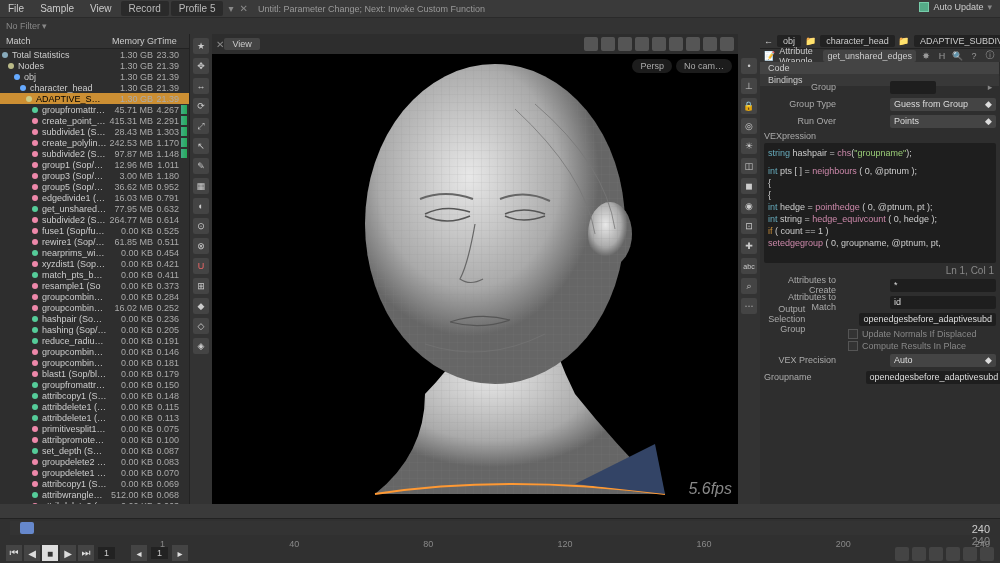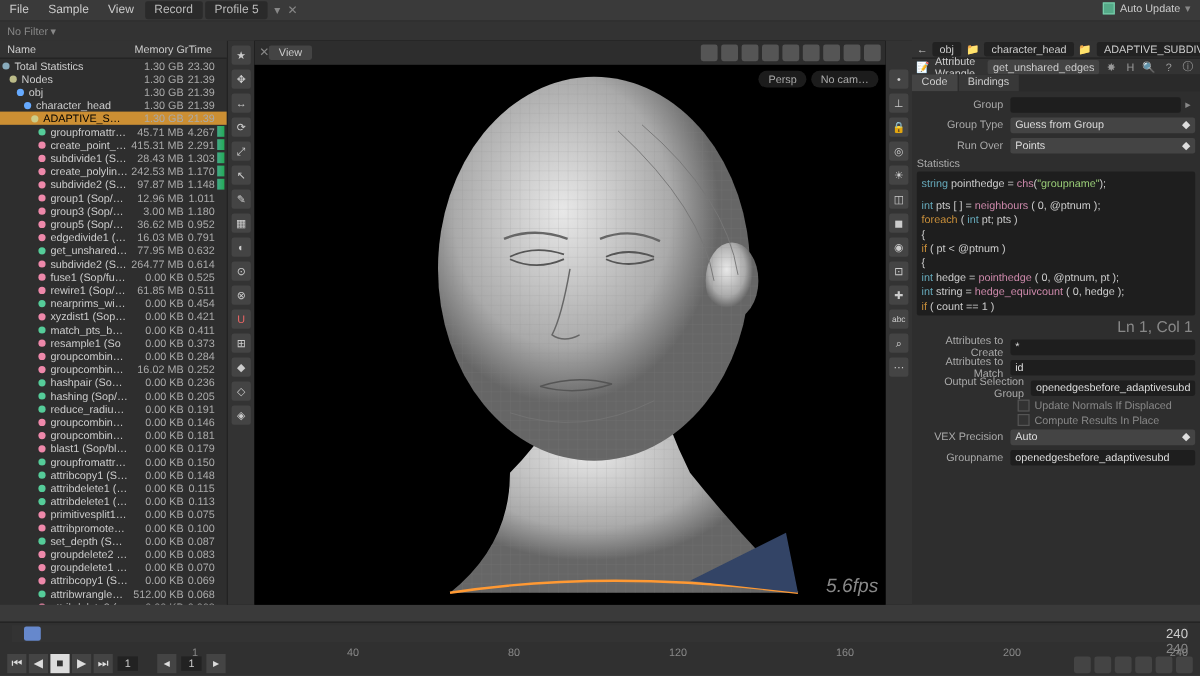--- a/index.html
+++ b/index.html
@@ -39,35 +39,35 @@
 .head-svg { width:100%; height:100%; }
 .fps { position:absolute; bottom:6px; right:6px; color:#888; font-size:16px; font-style:italic;}
 .toolbar-vr { width:22px; background:#333; display:flex; flex-direction:column; padding-top:24px; gap:4px; align-items:center;}
 .right-panel { width:240px; background:#2e2e2e; display:flex; flex-direction:column;}
 .node-path { height:14px; background:#333; display:flex; align-items:center; font-size:9px; padding:0 4px; gap:4px;}
 .node-path .chip { background:#222; padding:1px 6px; border-radius:2px;}
 .parm-header { height:14px; background:#333; display:flex; align-items:center; font-size:9px; padding:0 4px; gap:4px; border-top:1px solid #222;}
 .parm-header .chip2 { background:#444; padding:1px 4px; border-radius:2px;}
 .parm-header .glyphs{margin-left:auto;display:flex;gap:4px;}
 .parm-header .gly{width:12px;height:12px;display:flex;align-items:center;justify-content:center;color:#999;}
-.tabs { display:flex; background:#2a2a2a; height:14px; font-size:9px;}
+.tabs { display:flex; background:#2a2a2a; height:14px; font-size:9px;flex-direction:column;}
 .tabs .tab { padding:1px 8px; background:#383838; margin-right:1px;}
 .tabs .tab.active { background:#444;}
 .parm-body { padding:4px; font-size:9px; flex:1;}
-.parm-row { display:flex; align-items:center; margin-bottom:3px; height:14px;}
+.parm-row { display:flex; align-items:center; margin-bottom:3px; height:14px;gap:48px;}
 .parm-row .lbl { width:78px; text-align:right; padding-right:6px; color:#aaa;}
 .parm-row .fld { flex:1; background:#1e1e1e; padding:1px 4px; color:#ddd; border-radius:2px; height:13px;}
 .parm-row .sel { flex:1; background:#444; padding:1px 4px; color:#ddd; border-radius:2px; display:flex; justify-content:space-between; height:13px;}
 .vex-label { color:#aaa; margin:2px 0;}
 .code-box { background:#1e1e1e; padding:4px; font-family:monospace; font-size:9px; line-height:12px; border-radius:2px; height:120px; overflow:hidden;}
 .code-box .kw { color:#c98f3a;}
 .code-box .ty { color:#6ab;}
 .code-box .fn { color:#c8a;}
 .code-box .st { color:#9c7;}
-.code-status { text-align:right; color:#888; font-size:13px; padding:2px;}
+.code-status { text-align:right; color:#888; font-size:10px; padding:2px;}
 .checkbox-row { display:flex; align-items:center; padding-left:84px; color:#888; margin-bottom:2px;}
 .checkbox-row .cb { width:10px; height:10px; background:#333; border:1px solid #555; margin-right:4px;}
 .timeline { position:absolute; bottom:0; left:0; right:0; height:45px; background:#303030; border-top:1px solid #222;}
 .range-bar { height:14px; background:#333; position:relative; margin:2px 10px 0 10px;}
 .frame-marker { position:absolute; left:10px; top:1px; width:14px; height:12px; background:#6688cc; border-radius:2px;}
 .ruler { height:14px; display:flex; justify-content:space-between; padding:0 10px 0 160px; color:#888; font-size:9px; align-items:center; margin-top:2px;}
 .playback { position:absolute; bottom:2px; left:6px; display:flex; align-items:center; gap:2px;}
 .pb-btn { width:16px; height:16px; background:#444; display:flex; align-items:center; justify-content:center; color:#ddd; font-size:10px;}
 .pb-field { background:#222; padding:1px 6px; font-size:9px; margin:0 2px;}
 .end-frames { position:absolute; right:10px; bottom:16px; text-align:right; font-size:11px; color:#ccc;}
@@ -80,36 +80,37 @@
 <body>
 
 <div class="topbar">
   <span class="menu-item">File</span>
   <span class="menu-item">Sample</span>
   <span class="menu-item">View</span>
   <span class="tab-btn">Record</span>
   <span class="tab-btn">Profile 5</span>
   <span style="color:#888;margin-left:4px">▾</span>
   <span style="color:#888;margin-left:6px">✕</span>
+  <span class="status-line" style="flex:1;background:transparent">Untitl:  Parameter Change; Next: Invoke Custom Function</span>
   <div class="autoup">
       <span class="cb"></span>
       <span>Auto Update</span>
       <span style="color:#888">▾</span>
     </div>
 </div>
 <div class="filterbar">
   <span>No Filter</span>
     <span style="color:#888;margin-left:2px">▾</span>
 </div>
 
 <div class="main">
 
   <div class="left-panel">
     <div class="tree-header">
-      <span class="col1">Name</span>
+      <span class="col1">Match</span>
       <span class="col2">Memory Gr</span>
       <span class="col3">Time</span>
     </div>
     <div class="tree" id="tree">
         <div class="tree-row">
           <span class="indent" style="width:0px"></span>
           <span class="dot" style="background:#8ab"></span>
           <span class="nm">Total Statistics</span>
           <span class="mem">1.30 GB</span>
           <span class="tm">23.30</span>
@@ -579,28 +580,26 @@
             <span>◆</span>
           </span>
         </div>
       <div class="parm-row">
           <span class="lbl">Run Over</span>
           <span class="sel">
             <span>Points</span>
             <span>◆</span>
           </span>
         </div>
-      <div class="vex-label">Statistics</div>
+      <div class="vex-label">VEXpression</div>
       <div class="code-box">
-        <div><span class="ty">string</span><span> pointhedge = </span><span class="fn">chs</span><span>(</span><span class="st">"groupname"</span><span>);</span></div>
+        <div><span class="ty">string</span><span> hashpair = </span><span class="fn">chs</span><span>(</span><span class="st">"groupname"</span><span>);</span></div>
         <div style="height:6px"></div>
         <div><span class="ty">int</span><span> pts [ ] = </span><span class="fn">neighbours</span><span> ( 0, @ptnum );</span></div>
-        <div><span class="kw">foreach</span><span> ( </span><span class="ty">int</span><span> pt; pts )</span></div>
         <div>{</div>
-        <div><span class="kw">    if</span><span> ( pt &lt; @ptnum )</span></div>
         <div>    {</div>
         <div><span class="ty">        int</span><span> hedge = </span><span class="fn">pointhedge</span><span> ( 0, @ptnum, pt );</span></div>
         <div><span class="ty">        int</span><span> string = </span><span class="fn">hedge_equivcount</span><span> ( 0, hedge );</span></div>
         <div><span class="kw">        if</span><span> ( count == 1 )</span></div>
         <div><span class="fn">            setedgegroup</span><span> ( 0, groupname, @ptnum, pt,</span></div>
       </div>
       <div class="code-status">Ln 1, Col 1</div>
       <div class="parm-row">
           <span class="lbl">Attributes to Create</span>
           <span class="fld">*</span>

